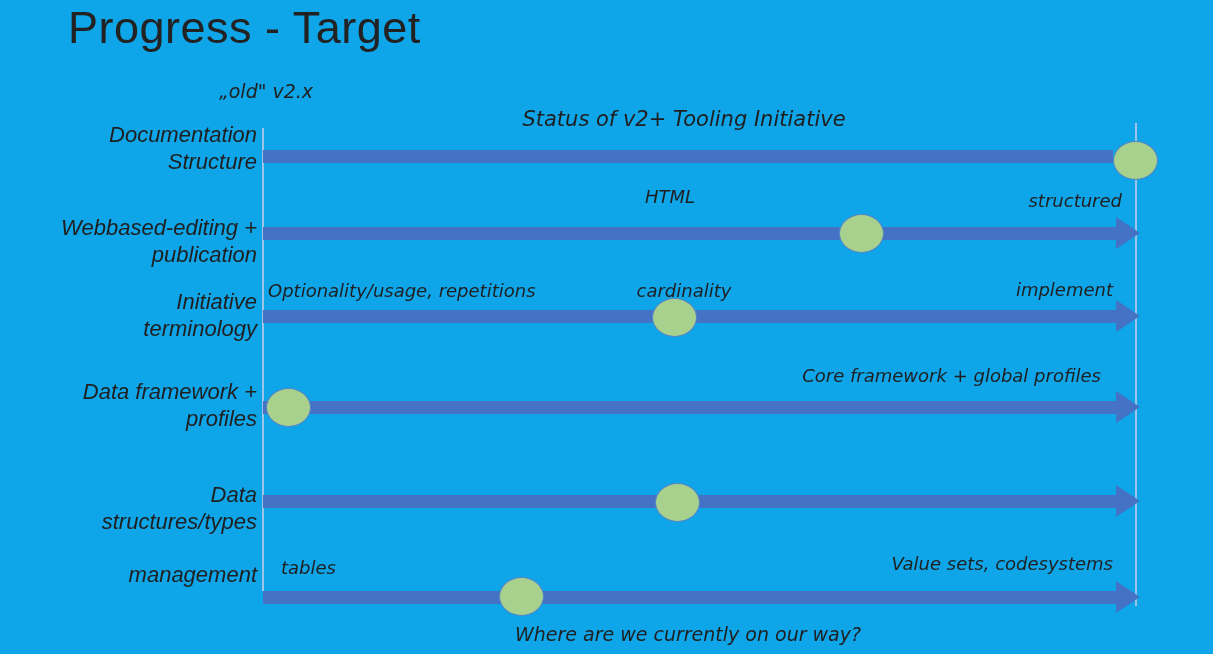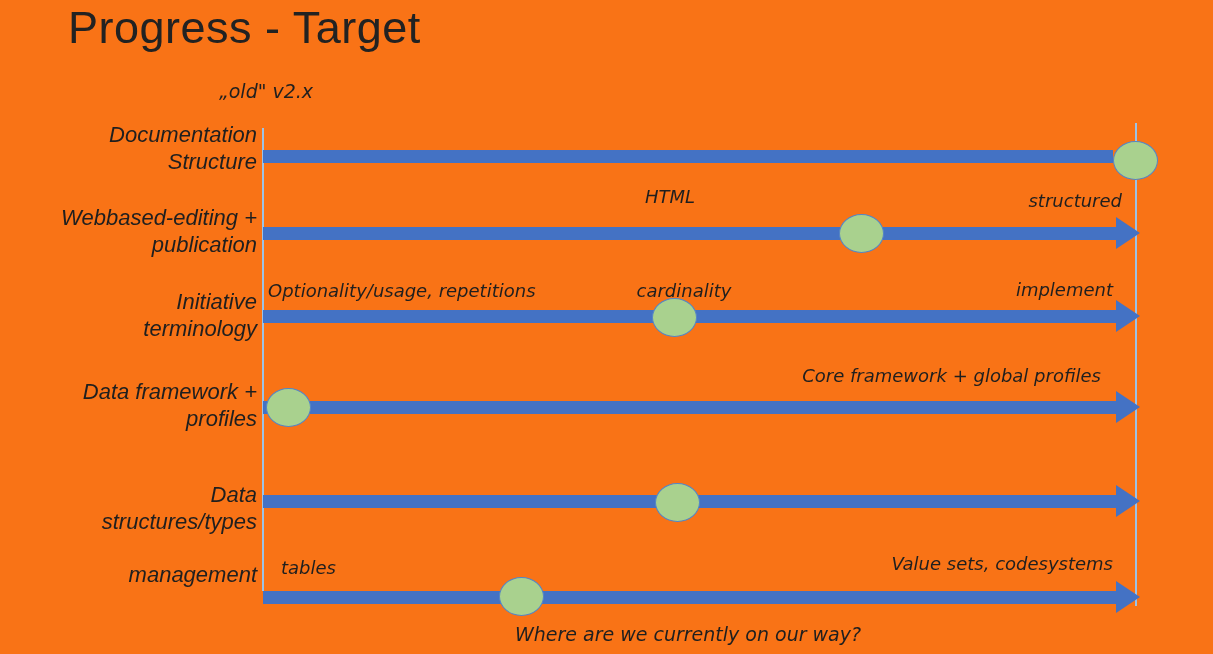--- a/index.html
+++ b/index.html
@@ -1,19 +1,19 @@
 <!DOCTYPE html>
 <html style="--arrow: #4472C4; --marker: #A9D18E; --marker-stroke: #5585C5; --axis: #9DC3E6; --text: #262626;"><head>
 <meta charset="utf-8">
 <style>
   html,body{margin:0;padding:0;background:#fff;}
   #slide{
     position:relative;
     width:1213px;height:654px;
-    background:#f97316;
+    background:#0ea5e9;
     overflow:hidden;
     font-family:"Liberation Sans",sans-serif;
     color:var(--text,#262626);
   }
   .title{
     position:absolute;left:68px;top:2px;
     font-size:45px;font-weight:300;letter-spacing:0.5px;
     color:#222;white-space:nowrap;
   }
   .ital{
@@ -50,33 +50,34 @@
   }
   .ann{position:absolute;font-size:18px;}
 </style>
 </head>
 <body>
 
 <div id="slide">
   <div class="title">Progress - Target</div>
 
   <div class="ital old-label">„old" v2.x</div>
+  <div class="ital status-label">Status of v2+ Tooling Initiative</div>
 
 
   <div class="vline left"></div>
   <div class="vline right"></div>
 
   <div id="rows">
       <div class="row-label" style="top: 121px;">
         <div>Documentation</div>
         <div>Structure</div>
       </div>
       <div class="bar" style="left: 263px; top: 150px; width: 850px;"></div>
       <div class="marker" style="left: 1112.5px; top: 140.5px;"></div>
-      <div class="row-label" style="top: 204px;">
+      <div class="row-label" style="top: 214px;">
         <div>Webbased-editing +</div>
         <div>publication</div>
       </div>
       <div class="bar" style="left: 263px; top: 227px; width: 853px;"></div>
       <div class="head" style="left: 1116px; top: 217px;"></div>
       <div class="ann ital" style="top: 186px; left: 645px;">HTML</div>
       <div class="ann ital" style="top: 190px; right: 91px;">structured</div>
       <div class="marker" style="left: 838.5px; top: 213.5px;"></div>
       <div class="row-label" style="top: 288px;">
         <div>Initiative</div>

